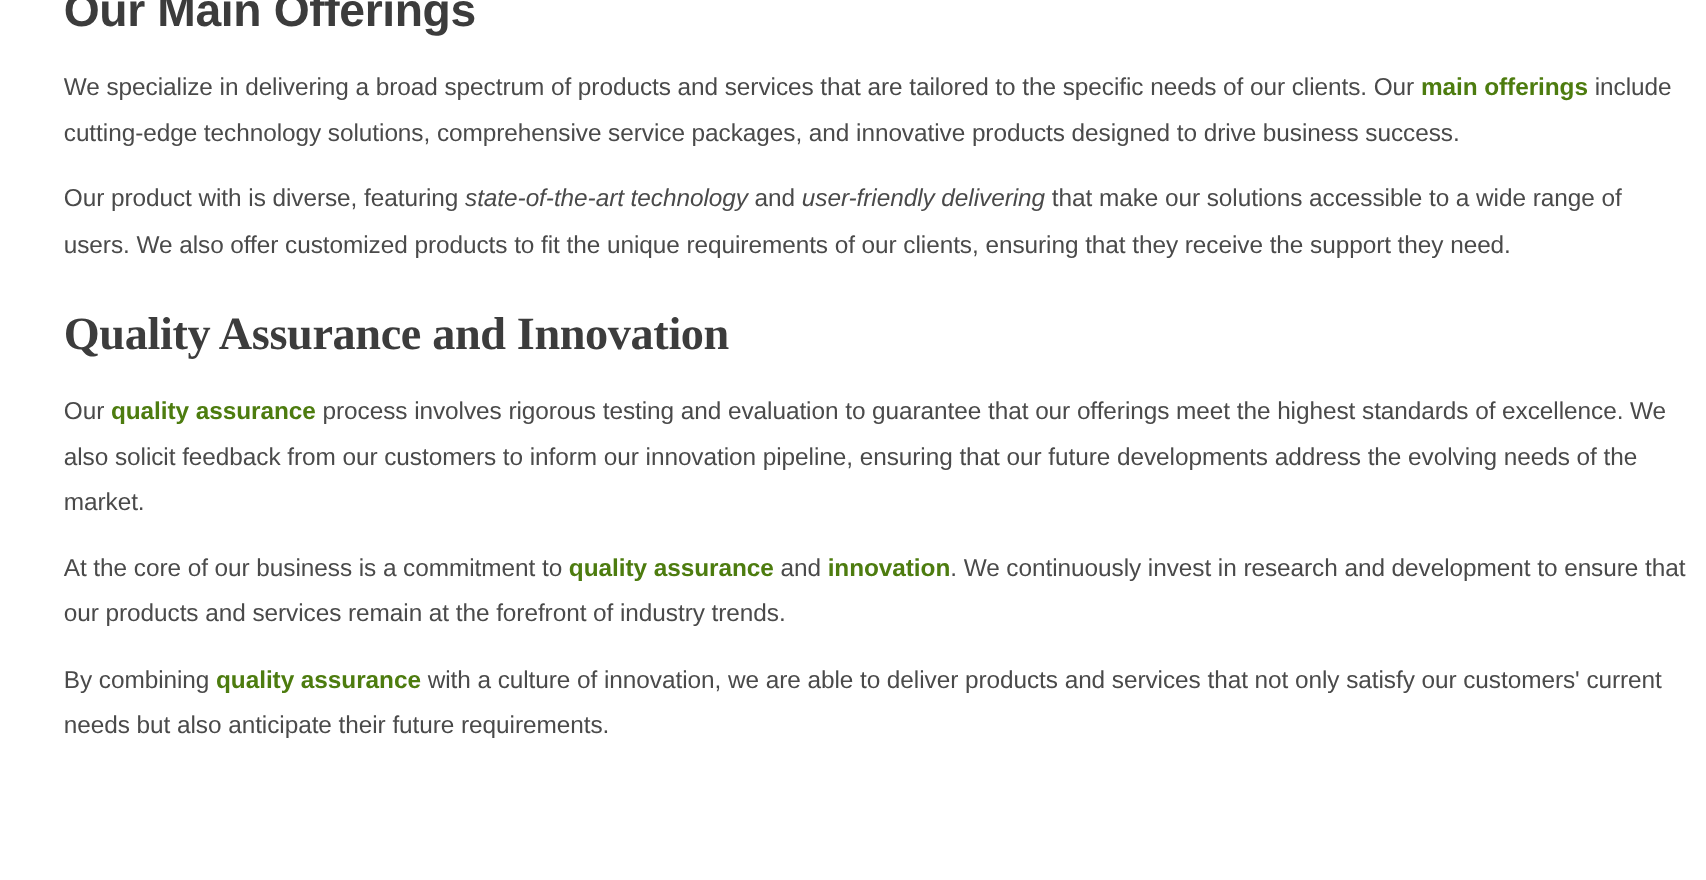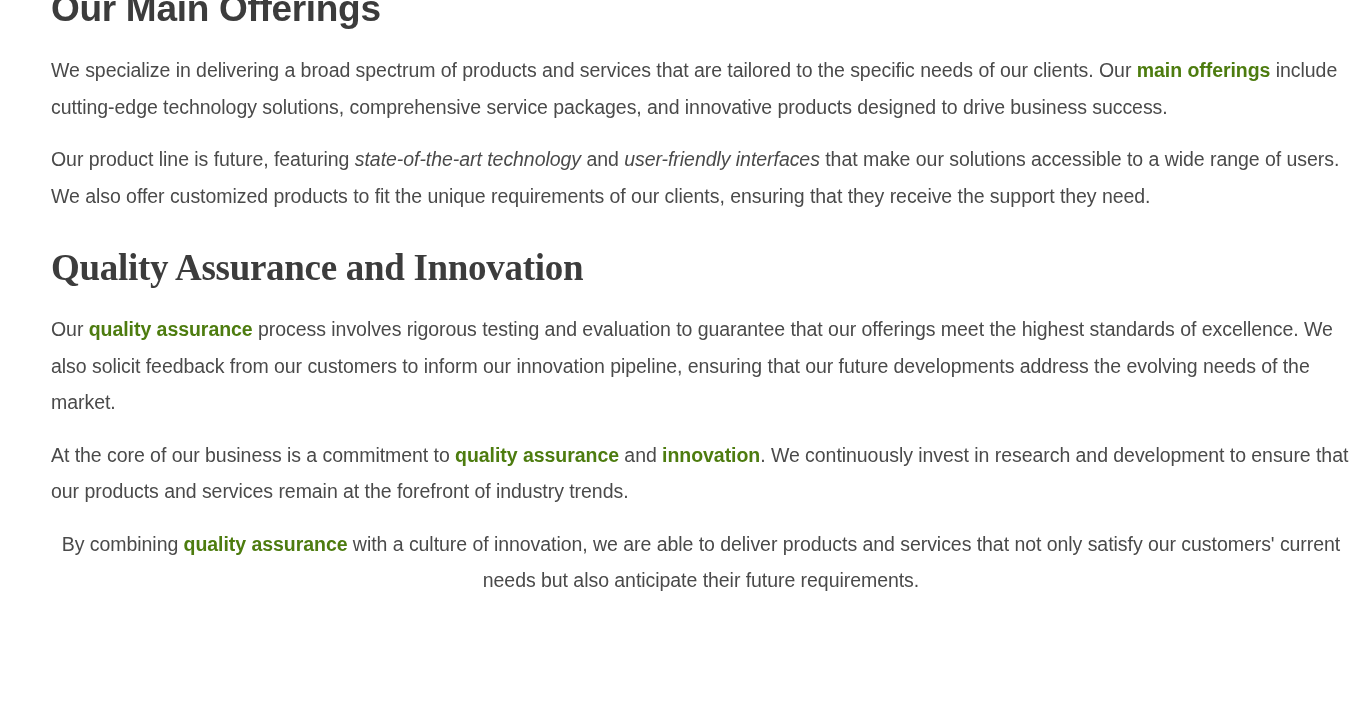--- a/index.html
+++ b/index.html
@@ -54,21 +54,20 @@
     line-height: 36.5px;
     font-weight: 400;
     color: #4a4a4a;
     margin: 0 0 16px 0;
     padding: 0;
     letter-spacing: -0.05px;
   }
 
   p.body-text:last-child {
     margin-bottom: 0;
-    text-align: center;
   }
 
   p.body-text b,
   p.body-text strong {
     font-weight: 700;
     color: #4d7c0f;
   }
 
   p.body-text i,
   p.body-text em {
@@ -127,21 +126,21 @@
 
   <div class="content">
 
     <h1 class="section-heading">Our Main Offerings</h1>
 
     <p class="body-text">
       <span>We specialize in delivering a broad spectrum of products and services that are tailored to the specific needs of our clients. Our </span><b>main offerings</b><span> include cutting-edge technology solutions, comprehensive service packages, and innovative products designed to drive business success.</span>
     </p>
 
     <p class="body-text">
-      <span>Our product line is future, featuring </span><i>state-of-the-art technology</i><span> and </span><i>user-friendly interfaces</i><span> that make our solutions accessible to a wide range of users. We also offer customized products to fit the unique requirements of our clients, ensuring that they receive the support they need.</span>
+      <span>Our product with is diverse, featuring </span><i>state-of-the-art technology</i><span> and </span><i>user-friendly delivering</i><span> that make our solutions accessible to a wide range of users. We also offer customized products to fit the unique requirements of our clients, ensuring that they receive the support they need.</span>
     </p>
 
     <h1 class="section-heading subsequent">Quality Assurance and Innovation</h1>
 
     <p class="body-text">
       <span>Our </span><b>quality assurance</b><span> process involves rigorous testing and evaluation to guarantee that our offerings meet the highest standards of excellence. We also solicit feedback from our customers to inform our innovation pipeline, ensuring that our future developments address the evolving needs of the market.</span>
     </p>
 
     <p class="body-text">
       <span>At the core of our business is a commitment to </span><b>quality assurance</b><span> and </span><b>innovation</b><span>. We continuously invest in research and development to ensure that our products and services remain at the forefront of industry trends.</span>

